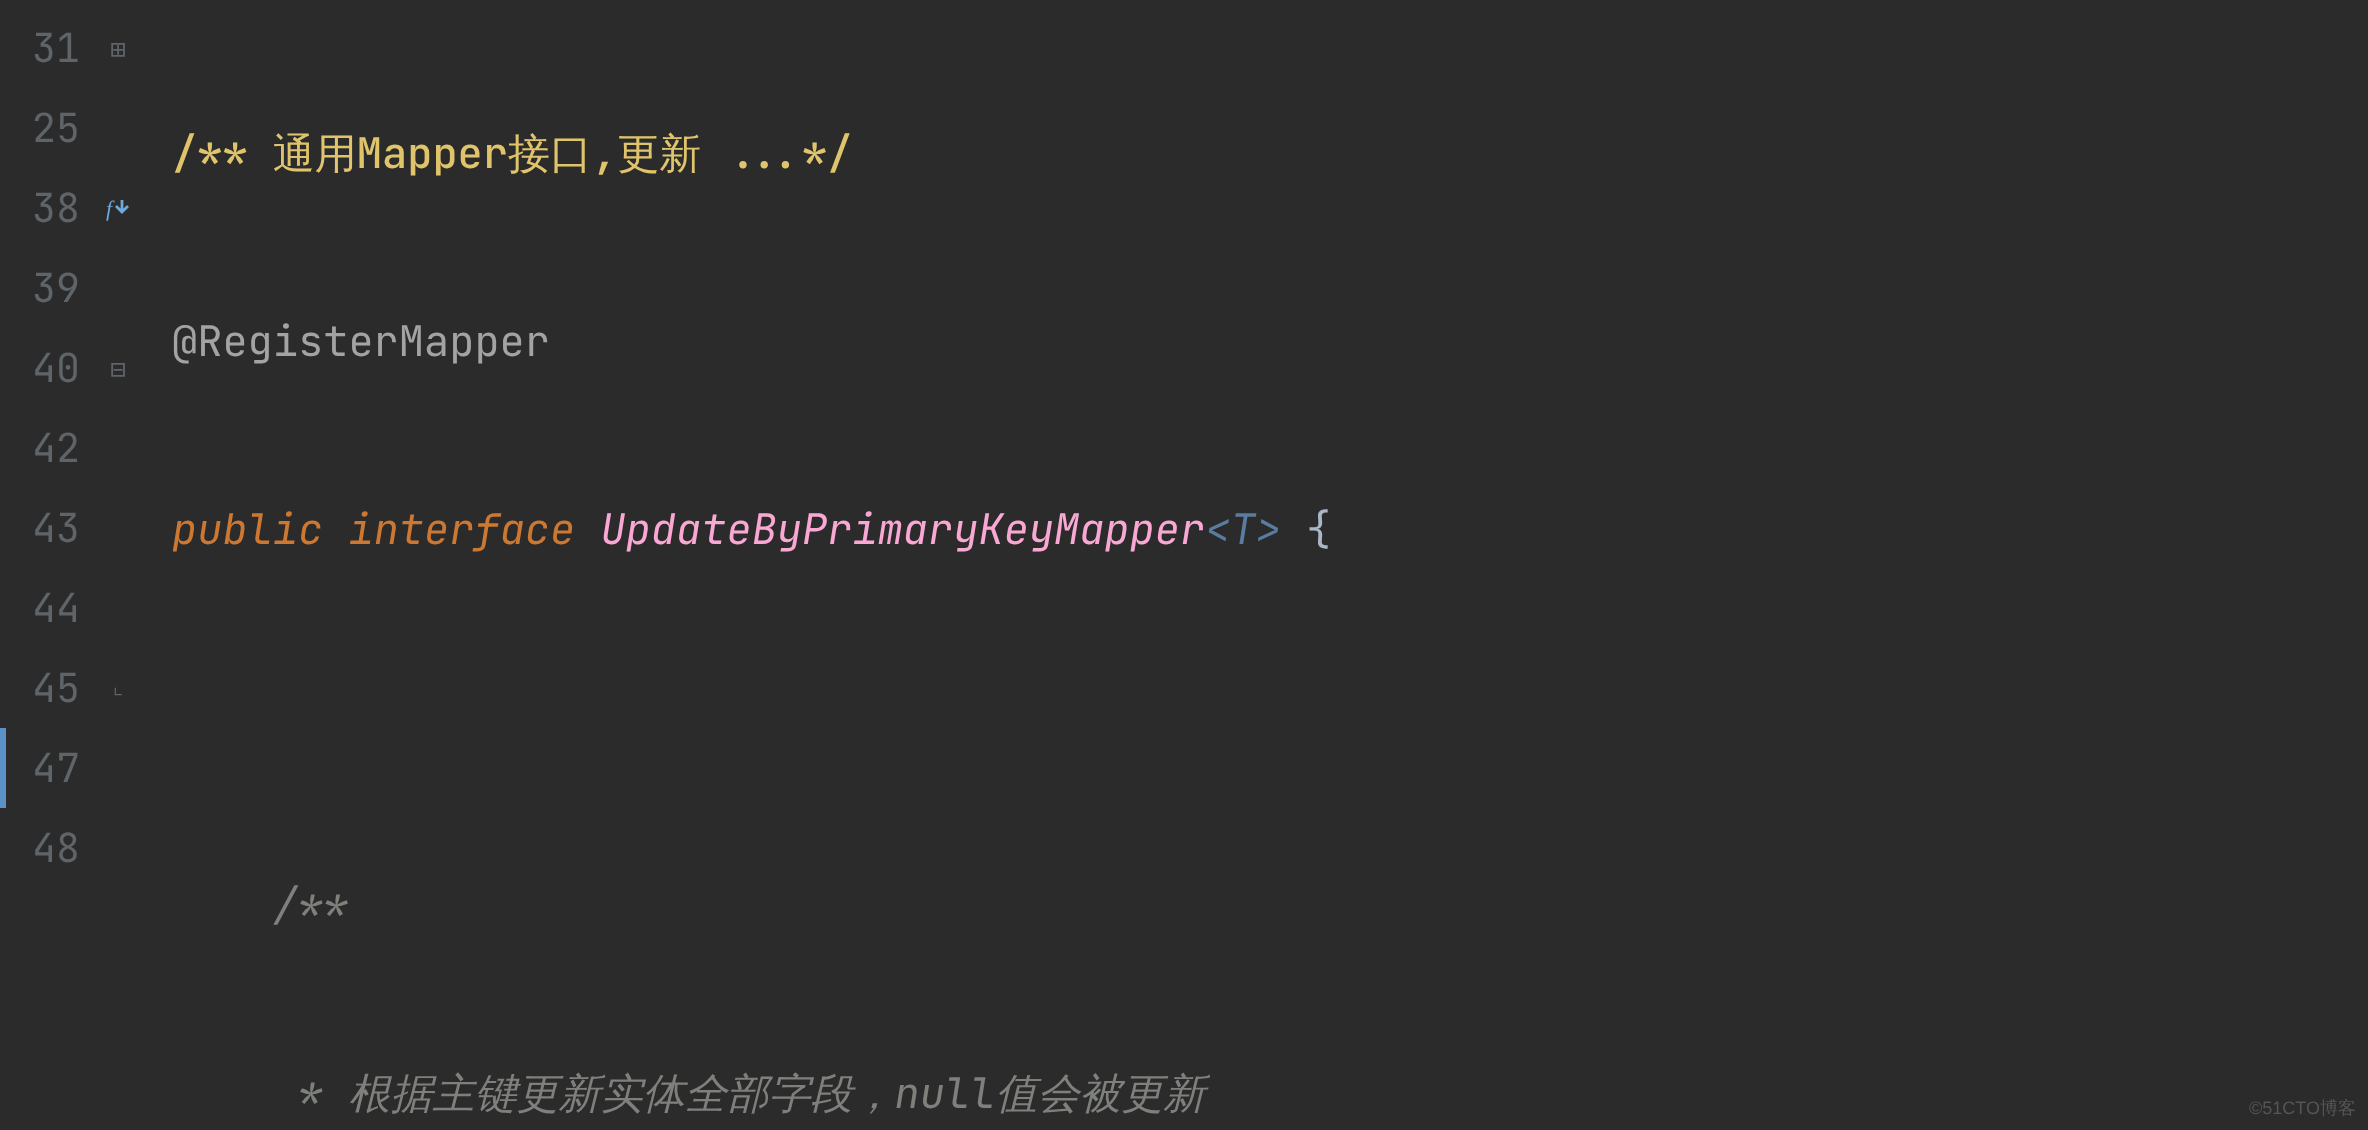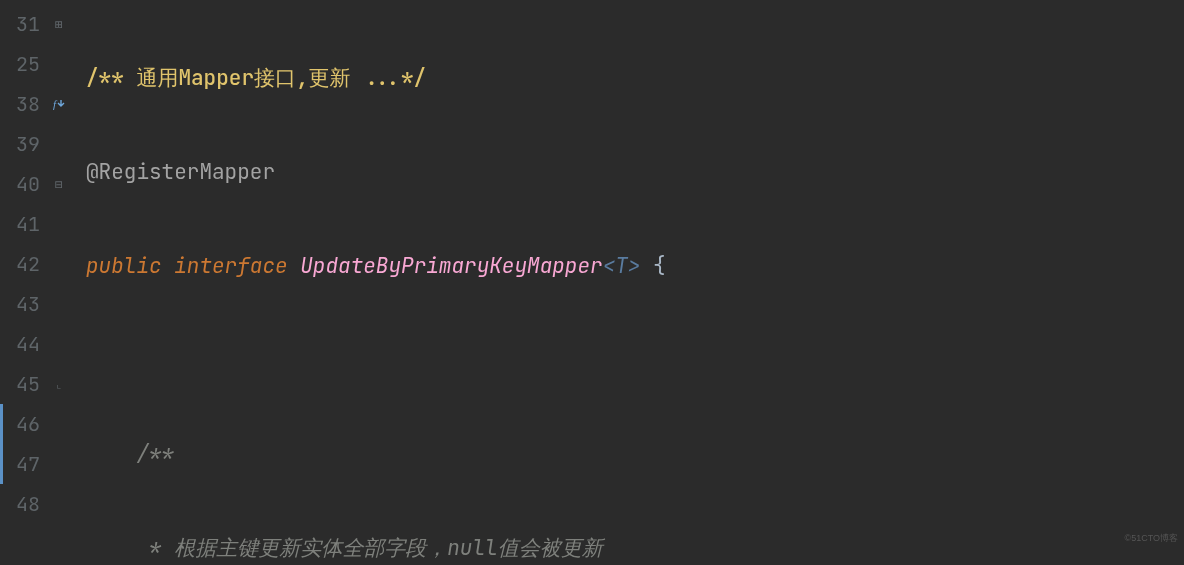--- a/index.html
+++ b/index.html
@@ -69,21 +69,21 @@
     position:absolute; left:0; width:3px; background:#5b91c6; height:40px;
   }
   .fold {
     color: #5e6468;
     font-size: 13px;
     line-height: 1;
   }
   .watermark {
     position: absolute;
     right: 6px;
-    bottom: 20px;
+    bottom: 4px;
     font-size: 9px;
     color: #555;
     font-family: sans-serif;
   }
 </style>
 </head>
 <body>
 
 <div class="editor">
   <div class="gutter">
@@ -110,45 +110,36 @@
         <div class="line-num">39</div>
         <div class="gutter-icons"></div>
       </div>
     <div class="line-row">
         <div class="line-num">40</div>
         <div class="gutter-icons">
           <span class="fold">⊟</span>
         </div>
       </div>
     <div class="line-row">
-        <div class="line-num">41</div>
-        <div class="gutter-icons"></div>
-      </div>
-    <div class="line-row">
         <div class="line-num">42</div>
         <div class="gutter-icons"></div>
       </div>
     <div class="line-row">
         <div class="line-num">43</div>
         <div class="gutter-icons"></div>
       </div>
     <div class="line-row">
         <div class="line-num">44</div>
         <div class="gutter-icons"></div>
       </div>
     <div class="line-row">
         <div class="line-num">45</div>
         <div class="gutter-icons">
           <span class="fold" style="font-size:11px;">⌞</span>
         </div>
-      </div>
-    <div class="line-row" style="position:relative;">
-        <div class="current-line-left"></div>
-        <div class="line-num">46</div>
-        <div class="gutter-icons"></div>
       </div>
     <div class="line-row" style="position:relative;">
         <div class="current-line-left"></div>
         <div class="line-num">47</div>
         <div class="gutter-icons"></div>
       </div>
     <div class="line-row">
         <div class="line-num">48</div>
         <div class="gutter-icons"></div>
       </div>

